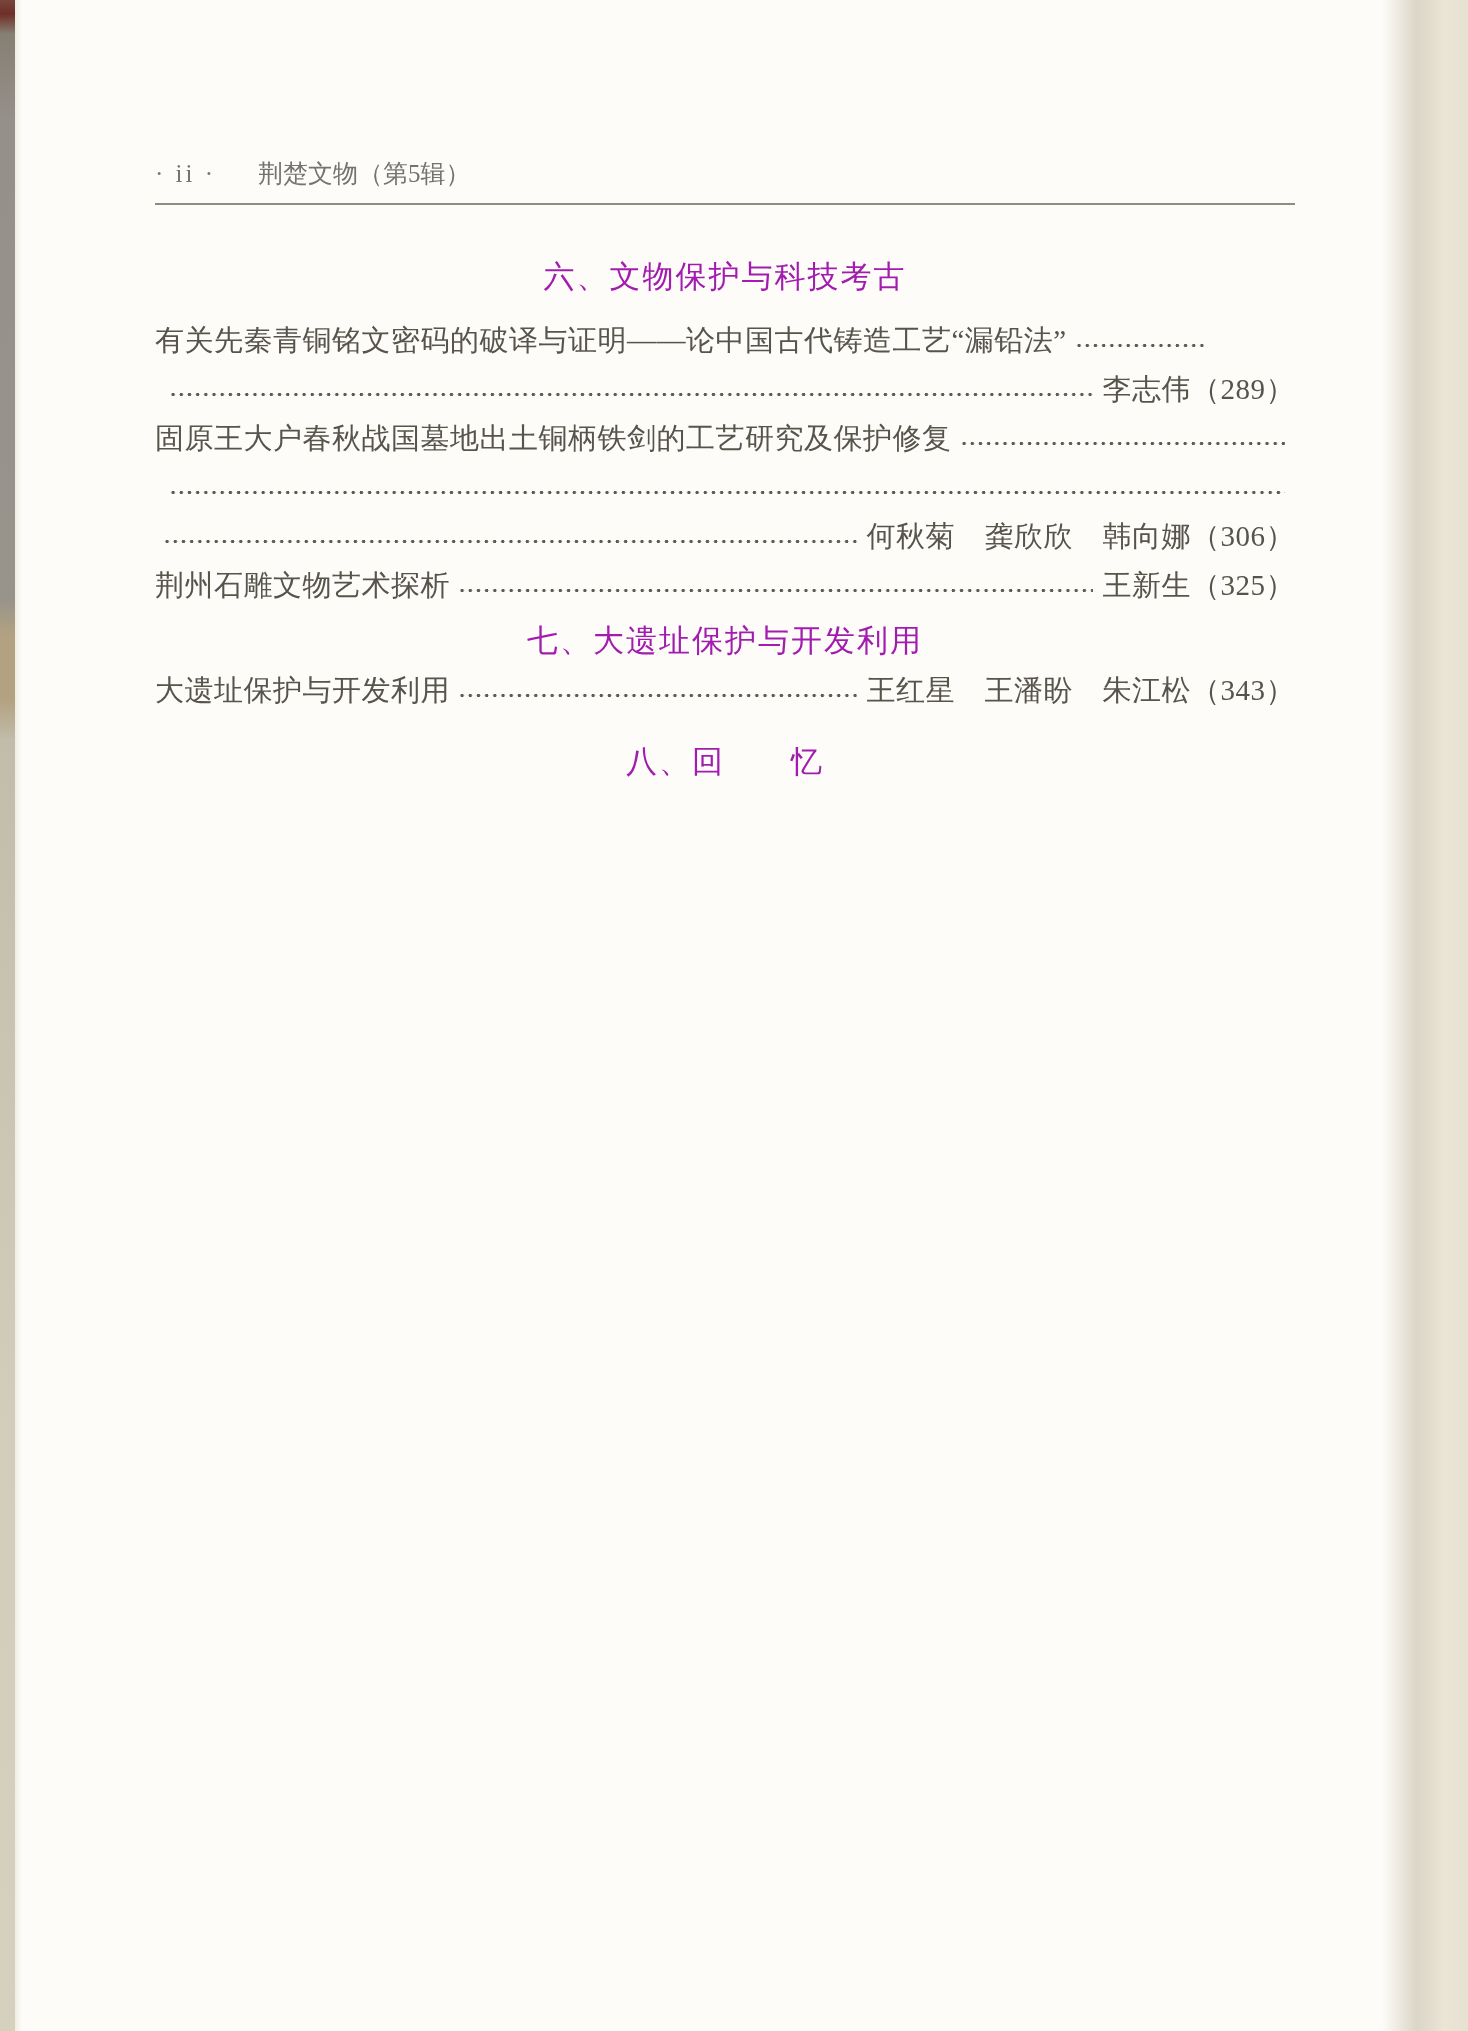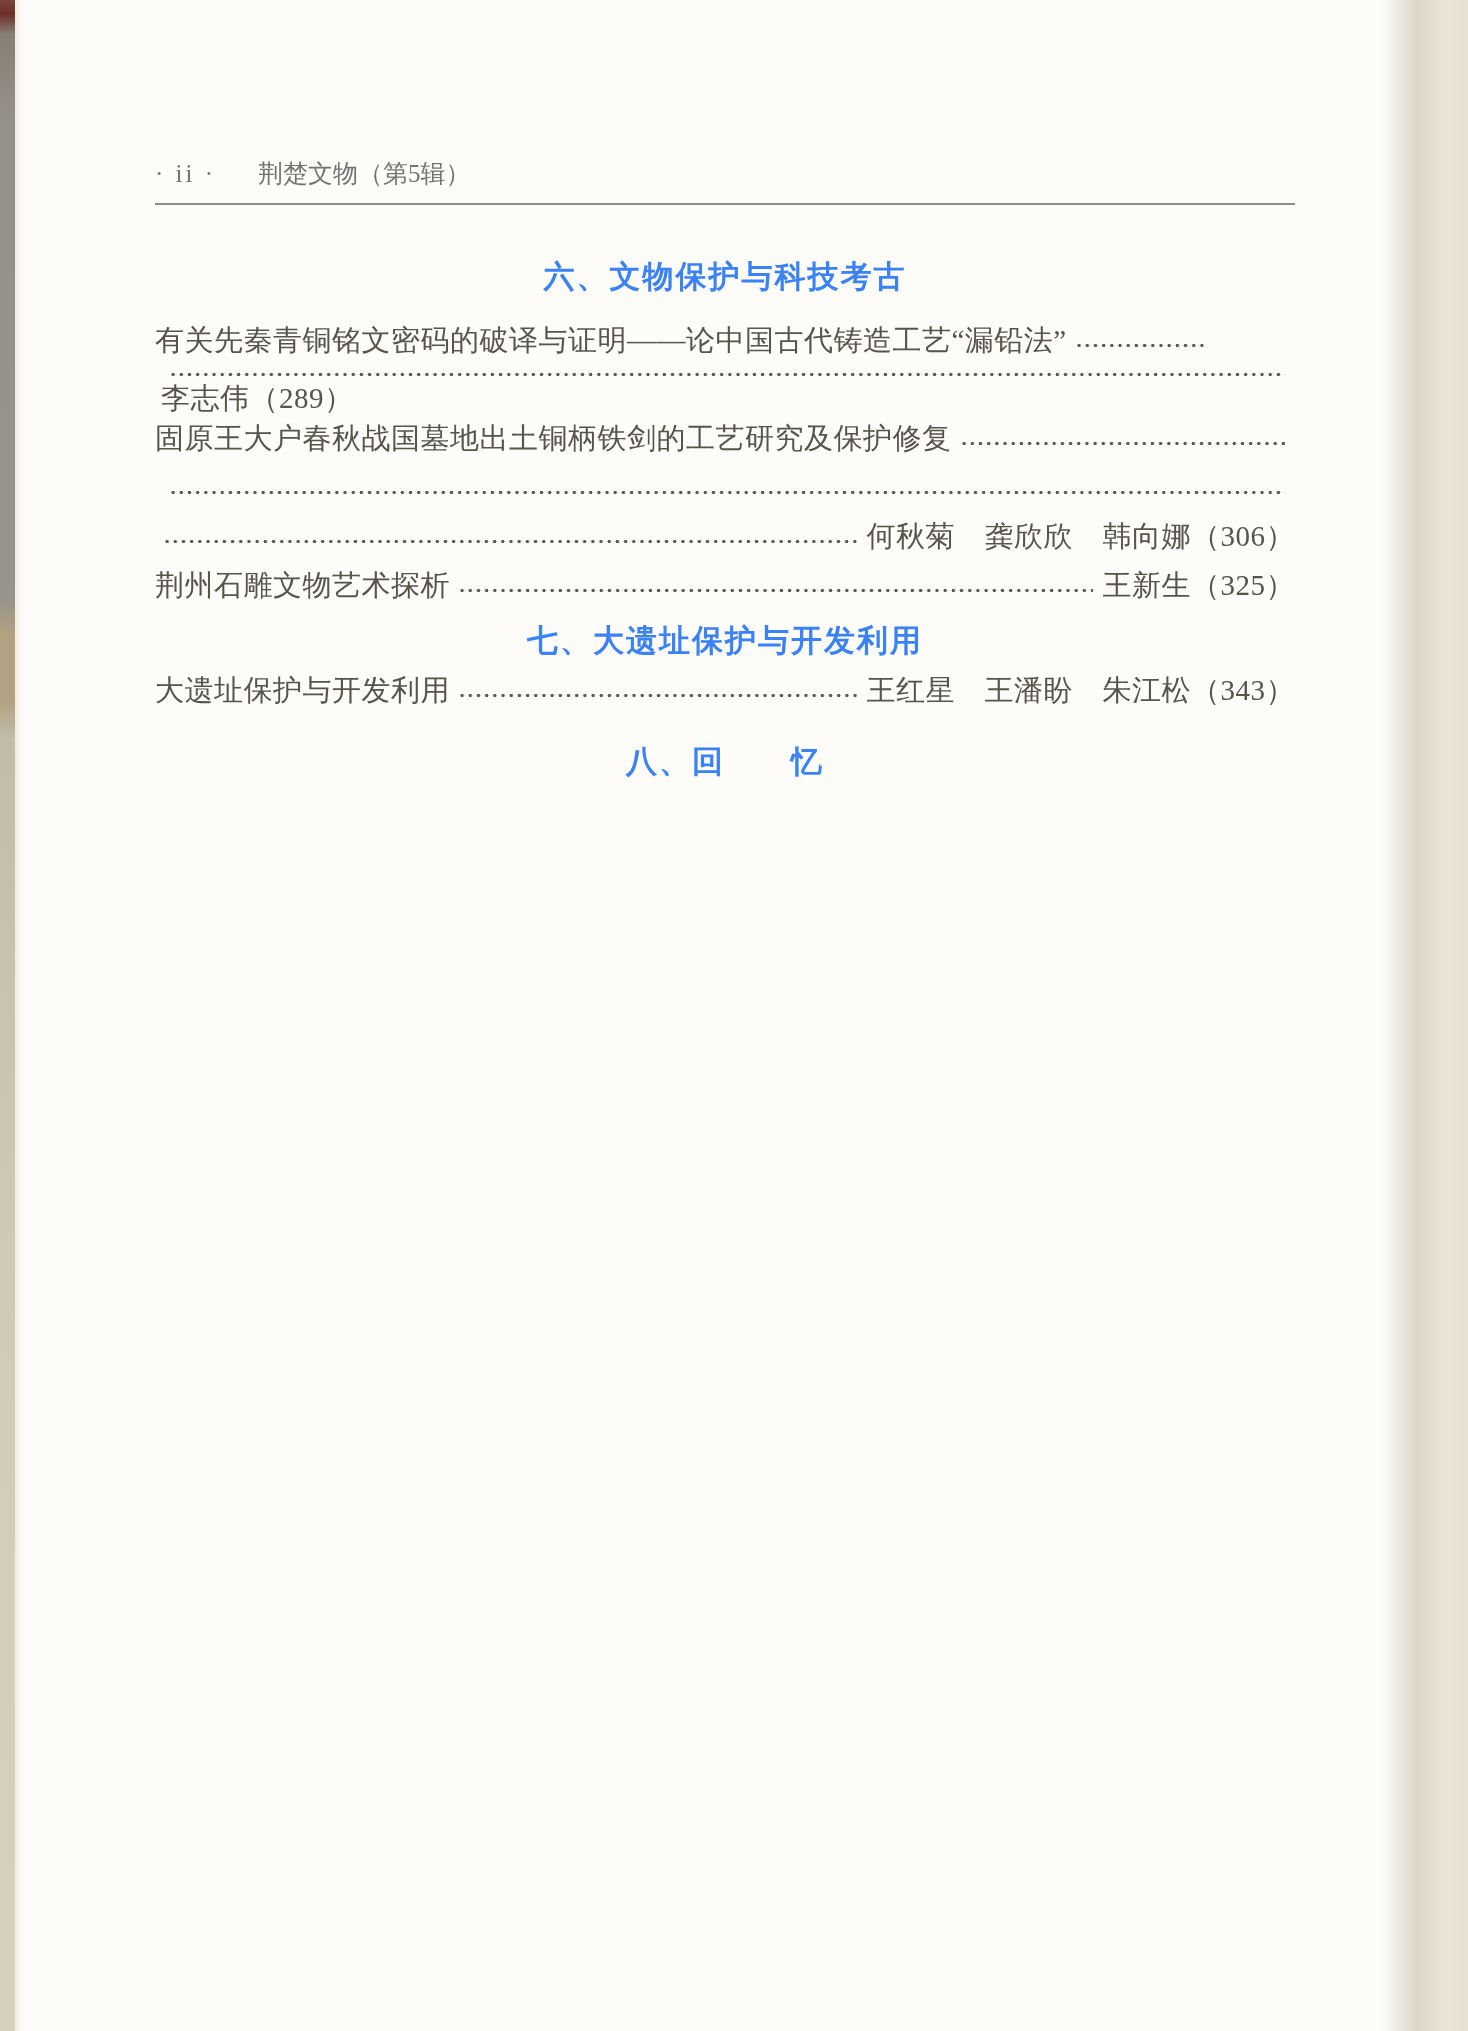--- a/index.html
+++ b/index.html
@@ -43,22 +43,22 @@
     font-size:25px;line-height:32px;color:#737373;
   }
   .page-header .marker{letter-spacing:3px;}
   .rule{
     margin-top:13px;height:0;
     border-top:2px solid #8e8b7f;
   }
   h2.sec{
     margin:0;text-align:center;
     font-family:"Liberation Sans","DejaVu Sans",sans-serif;
-    font-weight:700;font-size:31px;line-height:44px;
-    color:#3b82f6;letter-spacing:2px;
+    font-weight:400;font-size:31px;line-height:44px;
+    color:#a21caf;letter-spacing:2px;
   }
   h2.sec.first{margin-top:50px;}
   h2.sec.mid{margin-top:4px;margin-bottom:8px;}
   h2.sec.last{margin-top:20px;}
   .entries{margin-top:22px;}
   .entries.tight{margin-top:0;}
   .line{
     display:flex;align-items:flex-start;height:49px;
     font-size:29px;letter-spacing:0.5px;color:#57544c;
     white-space:nowrap;
@@ -67,21 +67,21 @@
   .line .a{flex:0 0 auto;}
   .leader{
     flex:1 1 auto;align-self:stretch;min-width:0;
     margin:0 10px 0 8px;
     background-image:radial-gradient(circle,#5e5b53 1.7px,rgba(0,0,0,0) 1.9px);
     background-size:8.2px 100%;
     background-repeat:repeat-x;
     background-position:left 62%;
   }
   .leader.short{flex:0 0 132px;}
-  .line.cont{padding-left:6px;flex-direction:column;}
+  .line.cont{padding-left:6px;}
 </style>
 </head>
 <body>
 
 <div>
   <div class="page-sheet"></div>
   <div class="left-strip"></div>
   <div class="left-sliver"></div>
   <div class="right-shade"></div>
 

